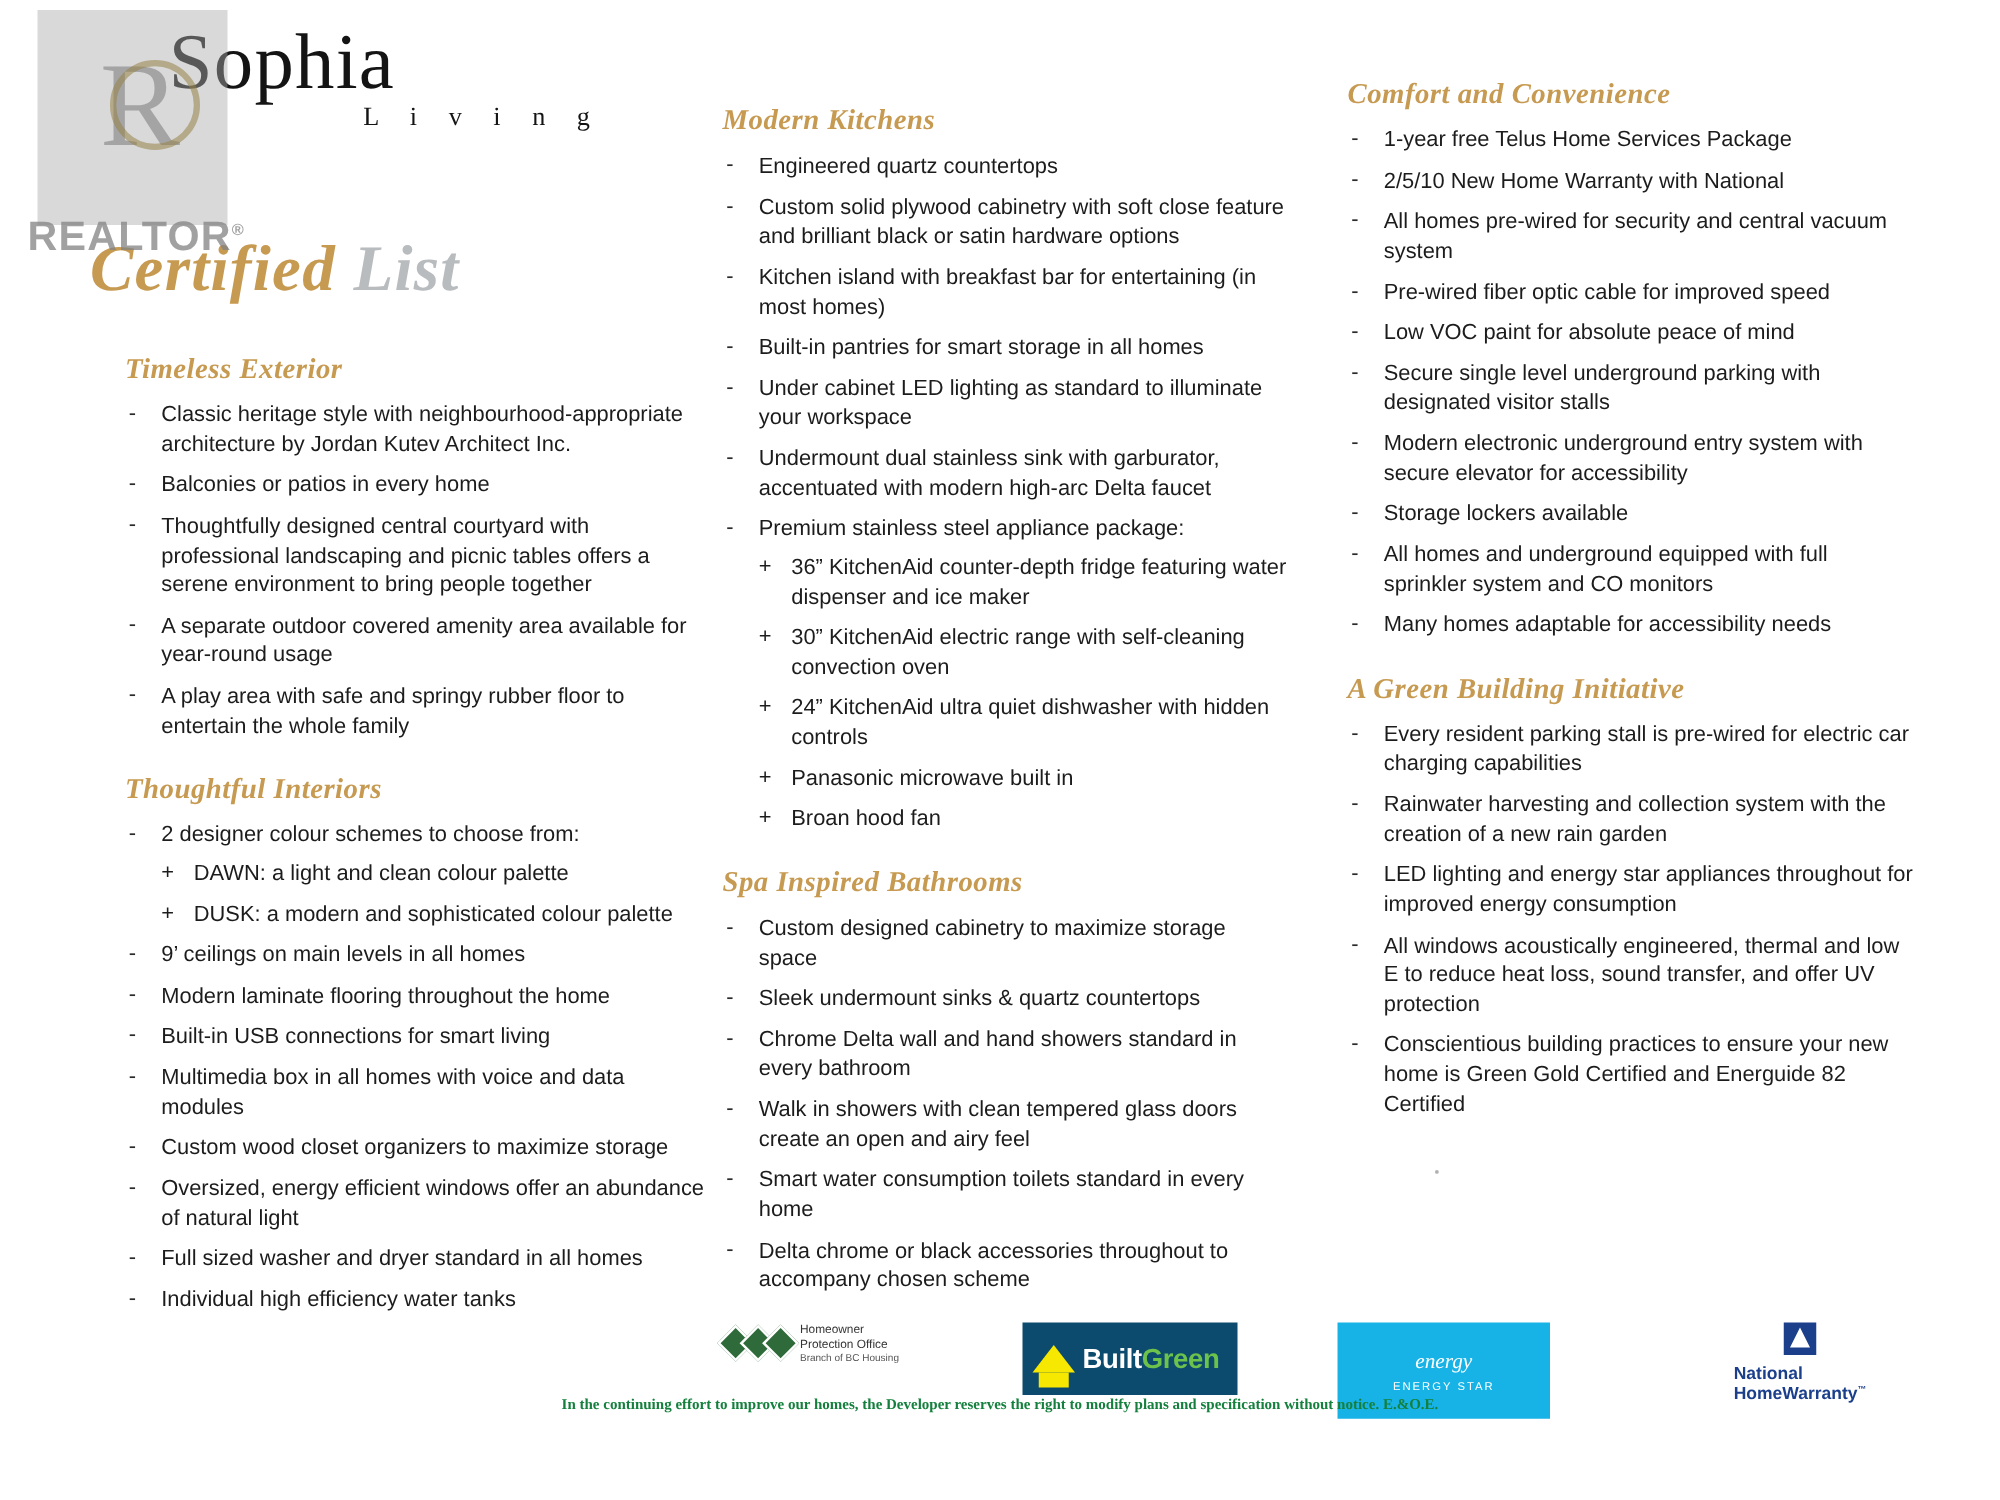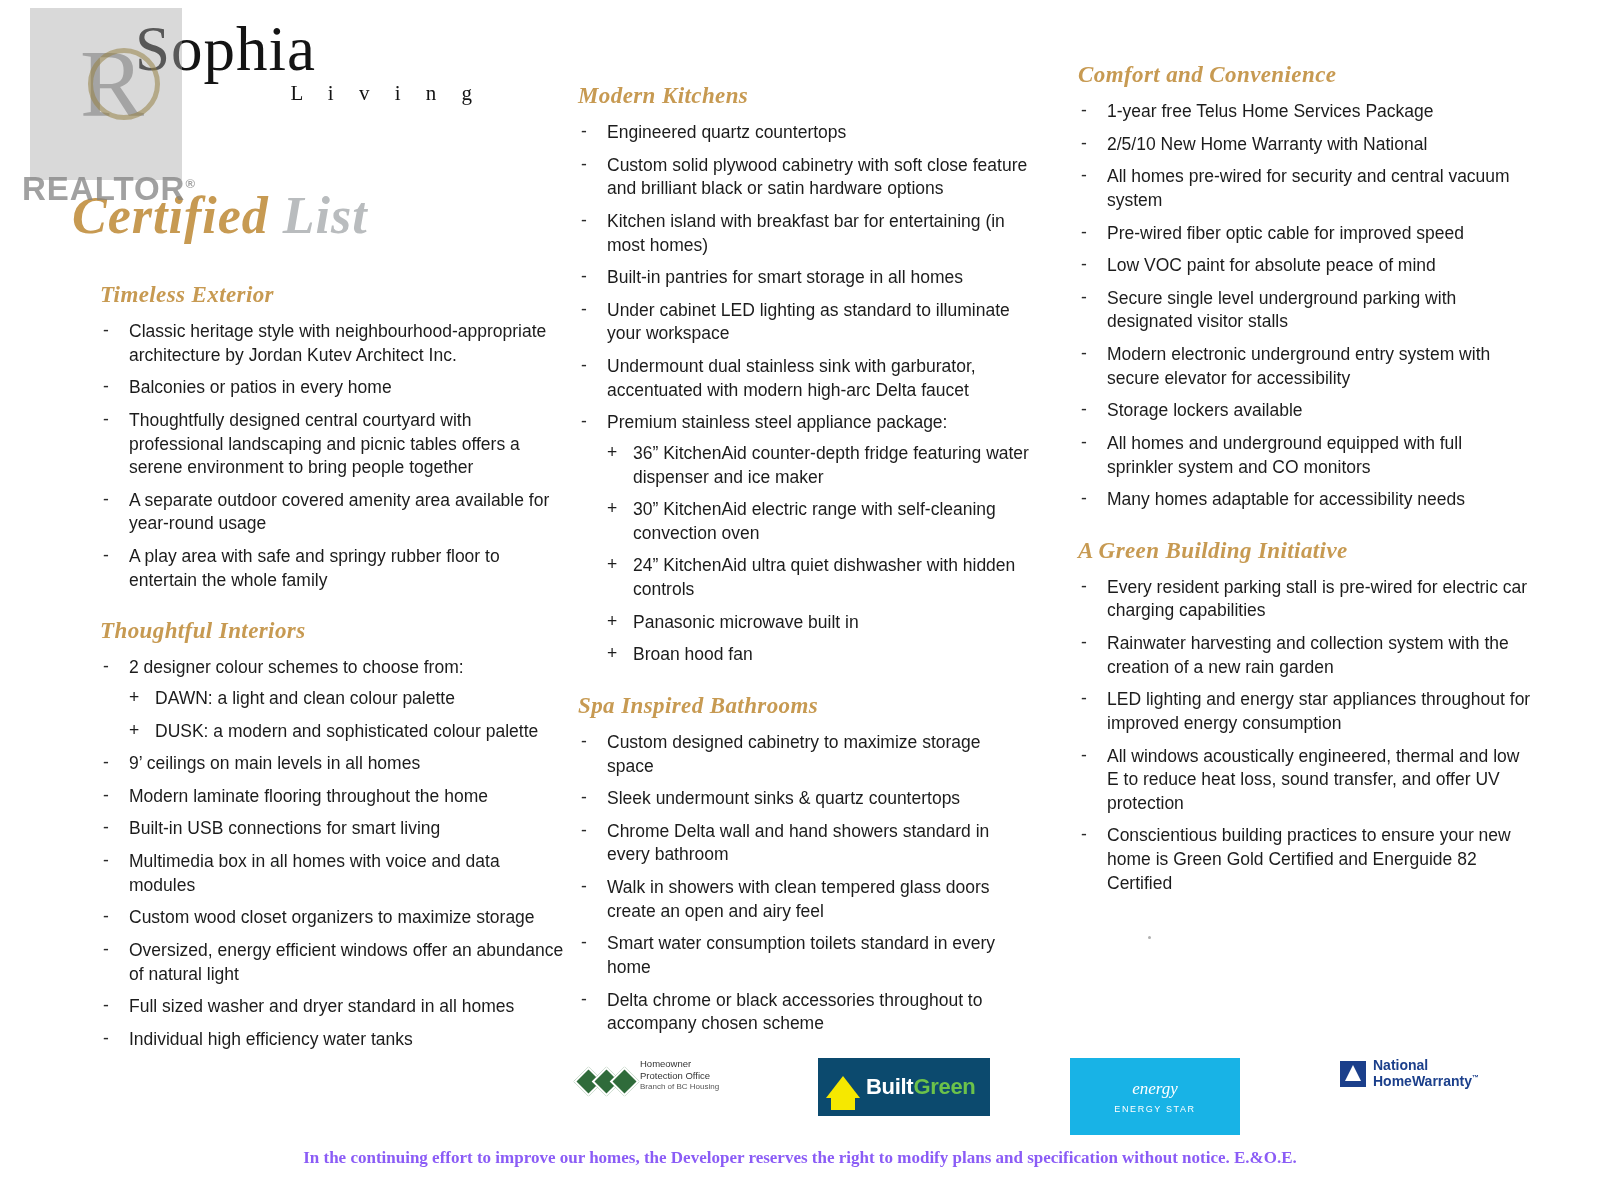--- a/index.html
+++ b/index.html
@@ -166,21 +166,21 @@
   
   .footer-logos {
     position: absolute;
     left: 578px;
     top: 1058px;
     width: 960px;
     height: 66px;
   }
   .logo-box { position: absolute; top: 0; }
 
-  .logo-hpo { left: 0; width: 170px; display: flex; align-items: flex-end; gap: 8px; }
+  .logo-hpo { left: 0; width: 170px; display: flex; align-items: center; gap: 8px; }
   .hpo-diamonds { display: flex; align-items: center; }
   .hpo-diamonds span {
     display: inline-block;
     width: 17px; height: 17px;
     background: #2f6b3a;
     transform: rotate(45deg);
     margin-right: -3px;
     border: 2px solid #ffffff;
   }
   .hpo-text {
@@ -231,48 +231,48 @@
     font-style: italic;
     font-size: 17px;
     line-height: 1;
   }
   .es-word {
     font-size: 9px;
     letter-spacing: 1.6px;
     margin-top: 7px;
   }
 
-  .logo-national { left: 762px; width: 200px; display: flex; align-items: center; gap: 7px; }
+  .logo-national { left: 762px; width: 200px; display: flex; align-items: center; gap: 7px; flex-direction: column; }
   .nat-mark {
     width: 26px; height: 26px;
     background: #1b3f8b;
     position: relative;
   }
   .nat-mark::after {
     content: "";
     position: absolute;
     left: 5px; top: 4px;
     width: 0; height: 0;
     border-left: 8px solid transparent;
     border-right: 8px solid transparent;
     border-bottom: 16px solid #ffffff;
   }
   .nat-text { font-size: 14px; font-weight: bold; line-height: 1.12; color: #1b3f8b; }
   .nat-text sup { font-size: 7px; }
 
   .disclaimer {
     position: absolute;
     left: 0;
-    top: 1148px;
+    top: 1116px;
     width: 1600px;
     text-align: center;
     font-family: "Liberation Serif", serif;
-    font-size: 17px;
+    font-size: 12px;
     font-weight: bold;
-    color: #8b5cf6;
+    color: #15803d;
   }
   .dot-artifact {
     position: absolute;
     left: 1148px;
     top: 936px;
     width: 3px; height: 3px;
     background: #b0b0b0;
     border-radius: 50%;
   }
 </style>

